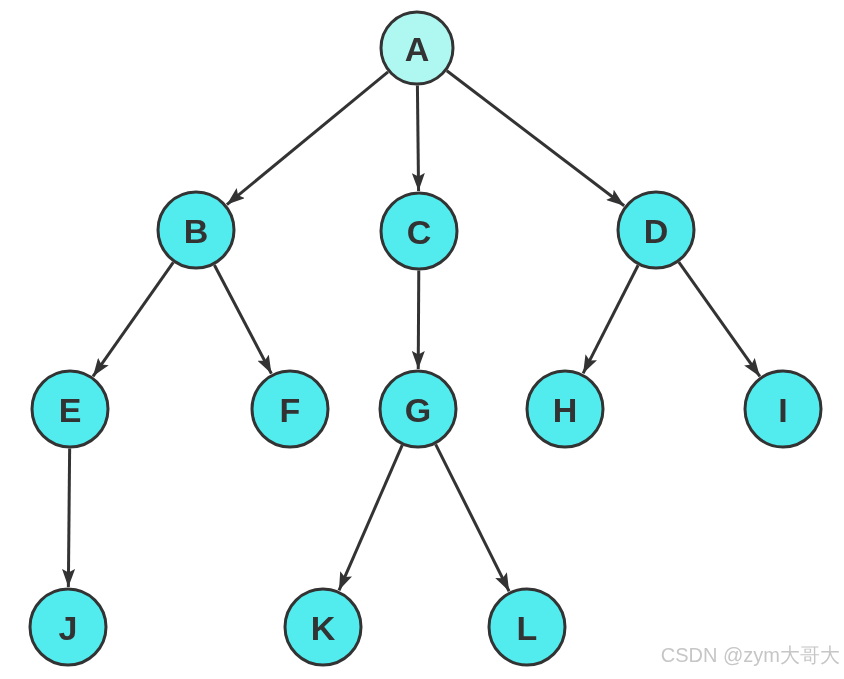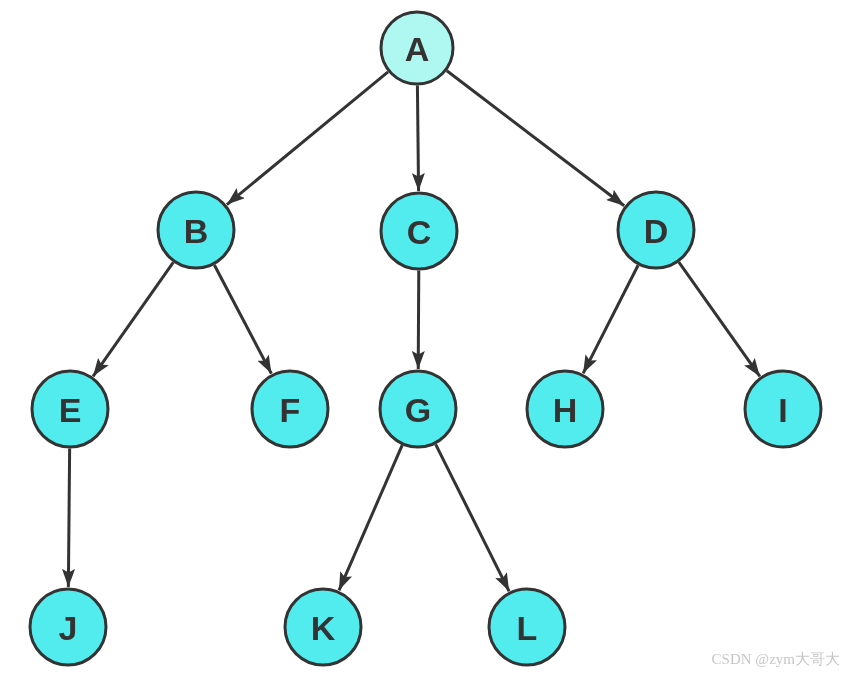--- a/index.html
+++ b/index.html
@@ -23,23 +23,23 @@
   .node-label {
     font-family: "Liberation Sans", sans-serif;
     font-weight: bold;
     font-size: 34px;
     user-select: none;
   }
   .watermark {
     position: absolute;
     right: 4px;
     bottom: 10px;
-    font-size: 15px;
+    font-size: 20px;
     color: #c6c6c6;
-    font-family: Liberation Serif, serif;
+    font-family: Liberation Sans, sans-serif;
     white-space: nowrap;
   }
 </style>
 </head>
 <body>
 
 <div class="canvas">
   <svg class="tree" width="844" height="679" viewBox="0 0 844 679" xmlns="http://www.w3.org/2000/svg">
     <defs>
       <marker id="arrowhead" markerUnits="userSpaceOnUse" markerWidth="18" markerHeight="13" viewBox="0 0 18 13" refX="18" refY="6.5" orient="auto">

